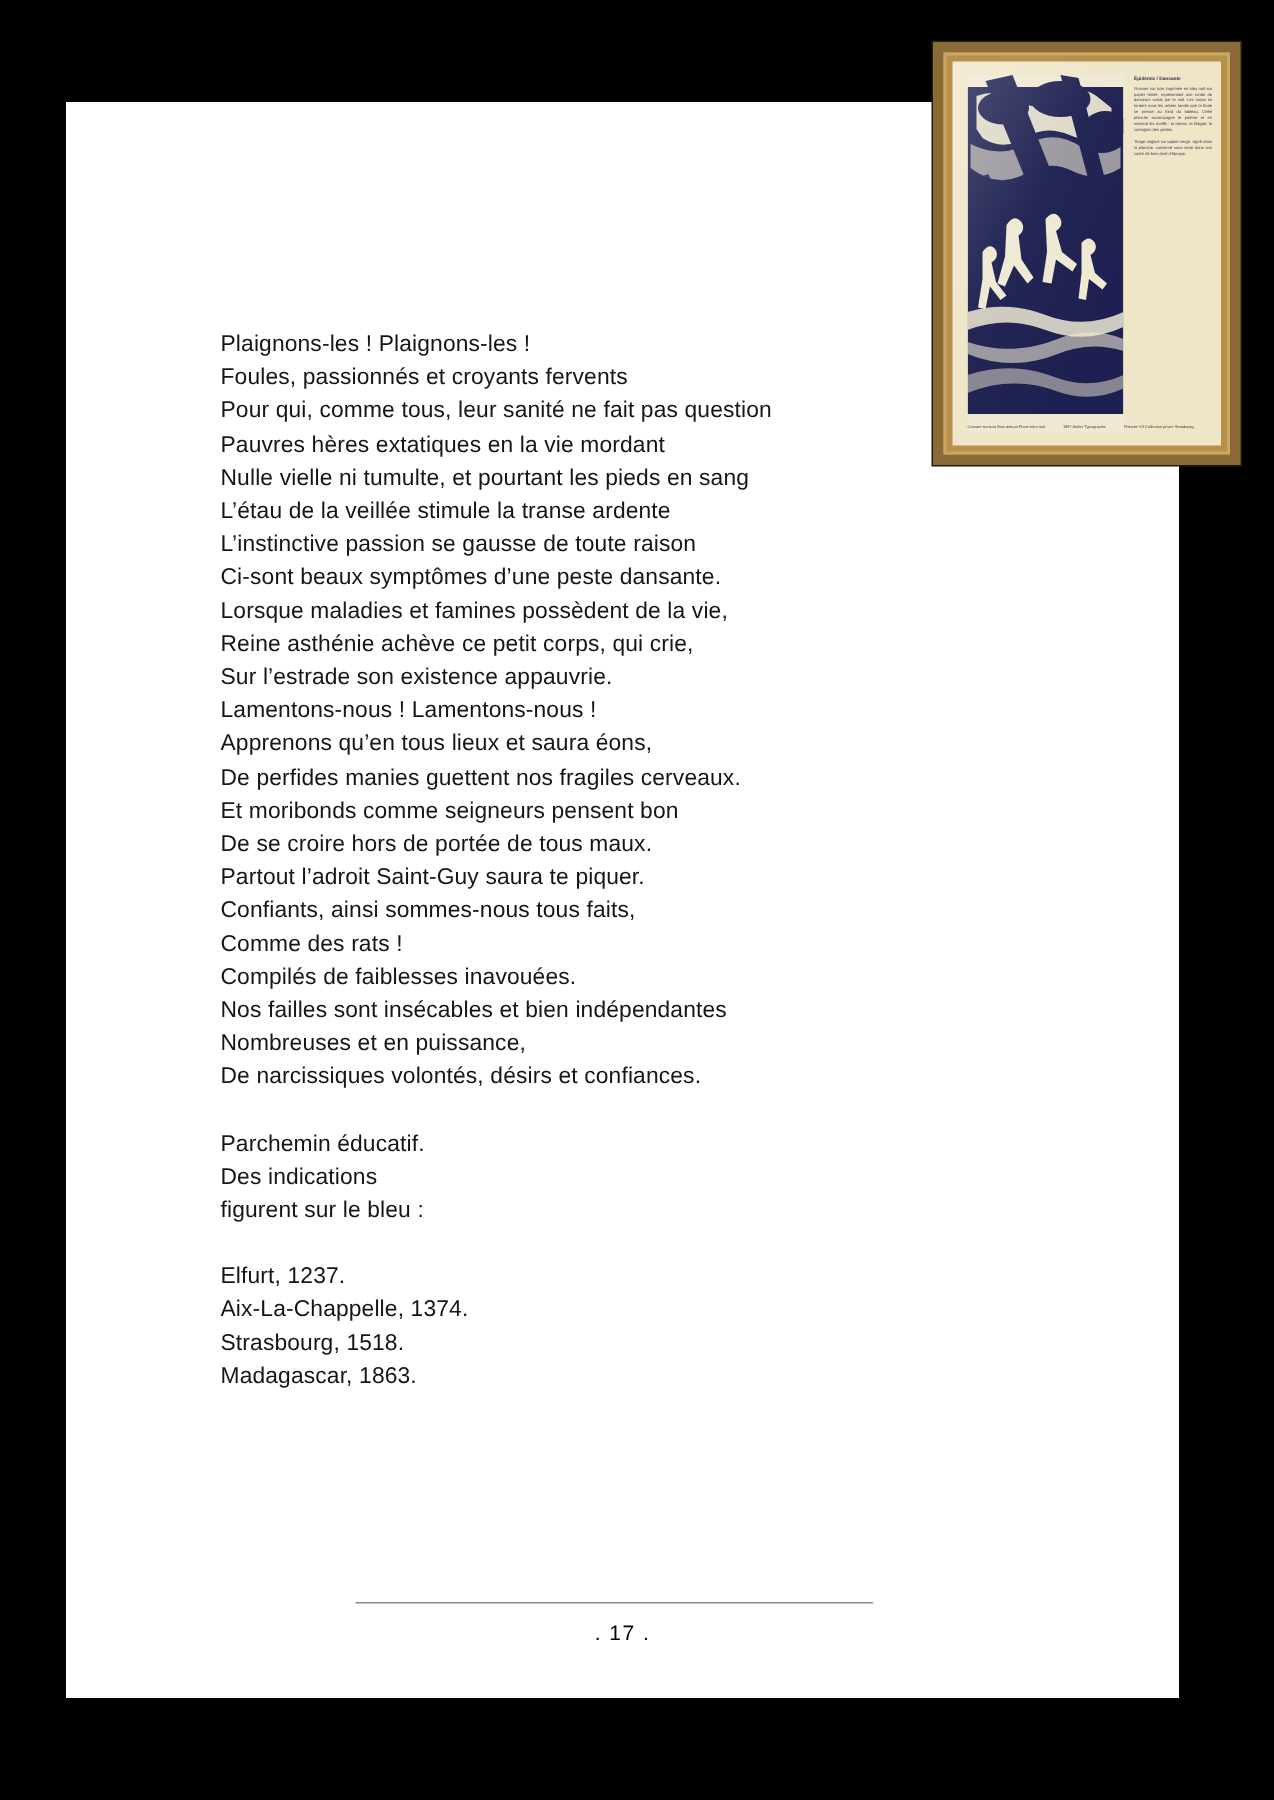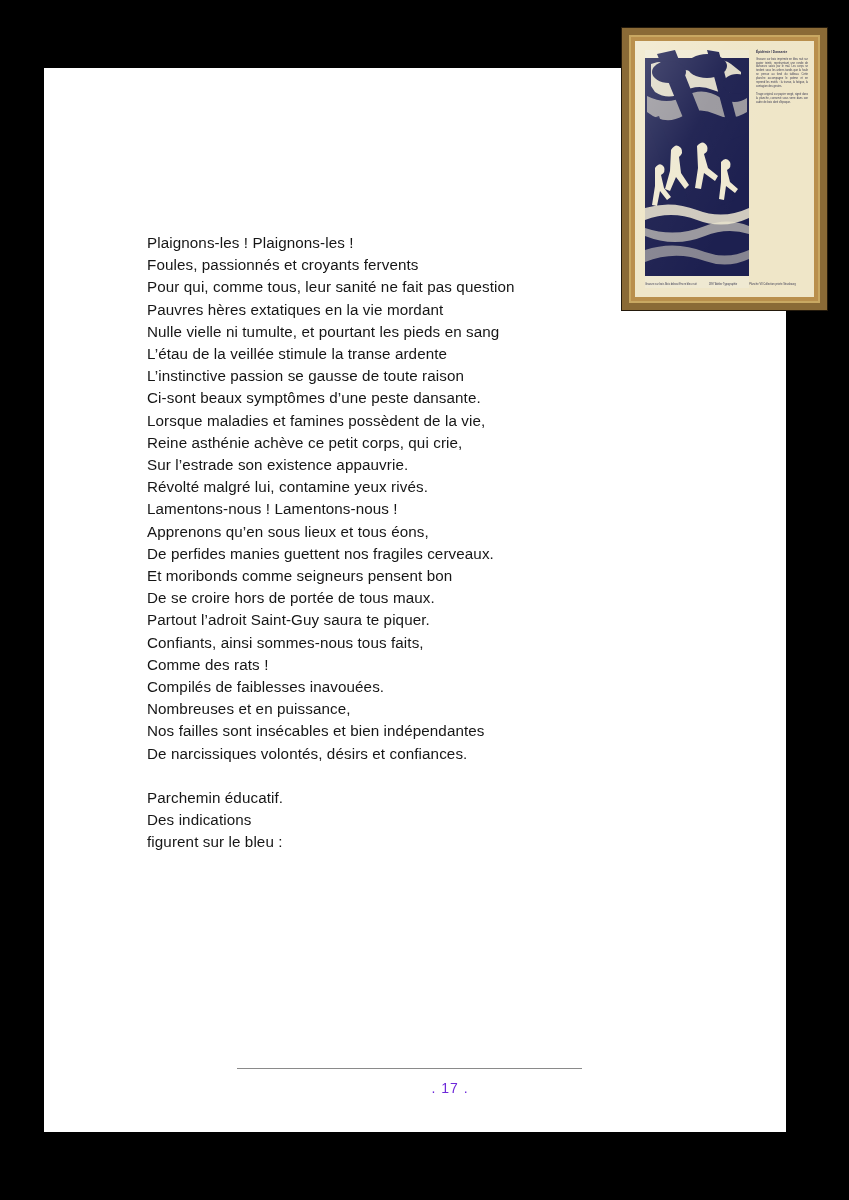--- a/index.html
+++ b/index.html
@@ -22,21 +22,21 @@
     top: 68px;
     width: 742px;
     height: 1064px;
     background: #ffffff;
   }
 
   
   #poem-body {
     position: absolute;
     left: 103px;
-    top: 164px;
+    top: 151px;
     width: 580px;
     font-size: 15.2px;
     line-height: 22.2px;
     color: #161616;
     letter-spacing: 0.1px;
     font-family: "Liberation Sans", sans-serif;
   }
   .stanza {
     margin: 0 0 22px 0;
   }
@@ -54,23 +54,22 @@
     height: 1px;
     background: #8a8a8a;
   }
   #folio {
     position: absolute;
     left: 0;
     top: 1012px;
     width: 742px;
     text-align: center;
     font-size: 14px;
-    color: #6d28d9;
+    color: #000000;
     letter-spacing: 1px;
-    padding-left: 35px;
   }
 
   
   #artwork-frame {
     position: absolute;
     left: 622px;
     top: 28px;
     width: 205px;
     height: 282px;
     background: #8a6a36;
@@ -151,41 +150,46 @@
       <div class="line">Foules, passionnés et croyants fervents</div>
       <div class="line">Pour qui, comme tous, leur sanité ne fait pas question</div>
       <div class="line">Pauvres hères extatiques en la vie mordant</div>
       <div class="line">Nulle vielle ni tumulte, et pourtant les pieds en sang</div>
       <div class="line">L’étau de la veillée stimule la transe ardente</div>
       <div class="line">L’instinctive passion se gausse de toute raison</div>
       <div class="line">Ci-sont beaux symptômes d’une peste dansante.</div>
       <div class="line">Lorsque maladies et famines possèdent de la vie,</div>
       <div class="line">Reine asthénie achève ce petit corps, qui crie,</div>
       <div class="line">Sur l’estrade son existence appauvrie.</div>
-      <div class="line">Révolté malgré lui, contamine yeux rivés.</div>
       <div class="line">Lamentons-nous ! Lamentons-nous !</div>
-      <div class="line">Apprenons qu’en sous lieux et tous éons,</div>
+      <div class="line">Apprenons qu’en tous lieux et saura éons,</div>
       <div class="line">De perfides manies guettent nos fragiles cerveaux.</div>
       <div class="line">Et moribonds comme seigneurs pensent bon</div>
       <div class="line">De se croire hors de portée de tous maux.</div>
       <div class="line">Partout l’adroit Saint-Guy saura te piquer.</div>
       <div class="line">Confiants, ainsi sommes-nous tous faits,</div>
       <div class="line">Comme des rats !</div>
       <div class="line">Compilés de faiblesses inavouées.</div>
+      <div class="line">Nos failles sont insécables et bien indépendantes</div>
       <div class="line">Nombreuses et en puissance,</div>
-      <div class="line">Nos failles sont insécables et bien indépendantes</div>
       <div class="line">De narcissiques volontés, désirs et confiances.</div>
     </div>
 
     <div class="stanza">
       <div class="line">Parchemin éducatif.</div>
       <div class="line">Des indications</div>
       <div class="line">figurent sur le bleu :</div>
     </div>
 
+    <div class="stanza">
+      <div class="line">Elfurt, 1237.</div>
+      <div class="line">Aix-La-Chappelle, 1374.</div>
+      <div class="line">Strasbourg, 1518.</div>
+      <div class="line">Madagascar, 1863.</div>
+    </div>
   </div>
 
   <div id="footer-rule"></div>
   <div id="folio">. 17 .</div>
 </div>
 
 <div id="artwork-frame">
   <div class="frame-inner">
     <div id="artwork-mat">
 

